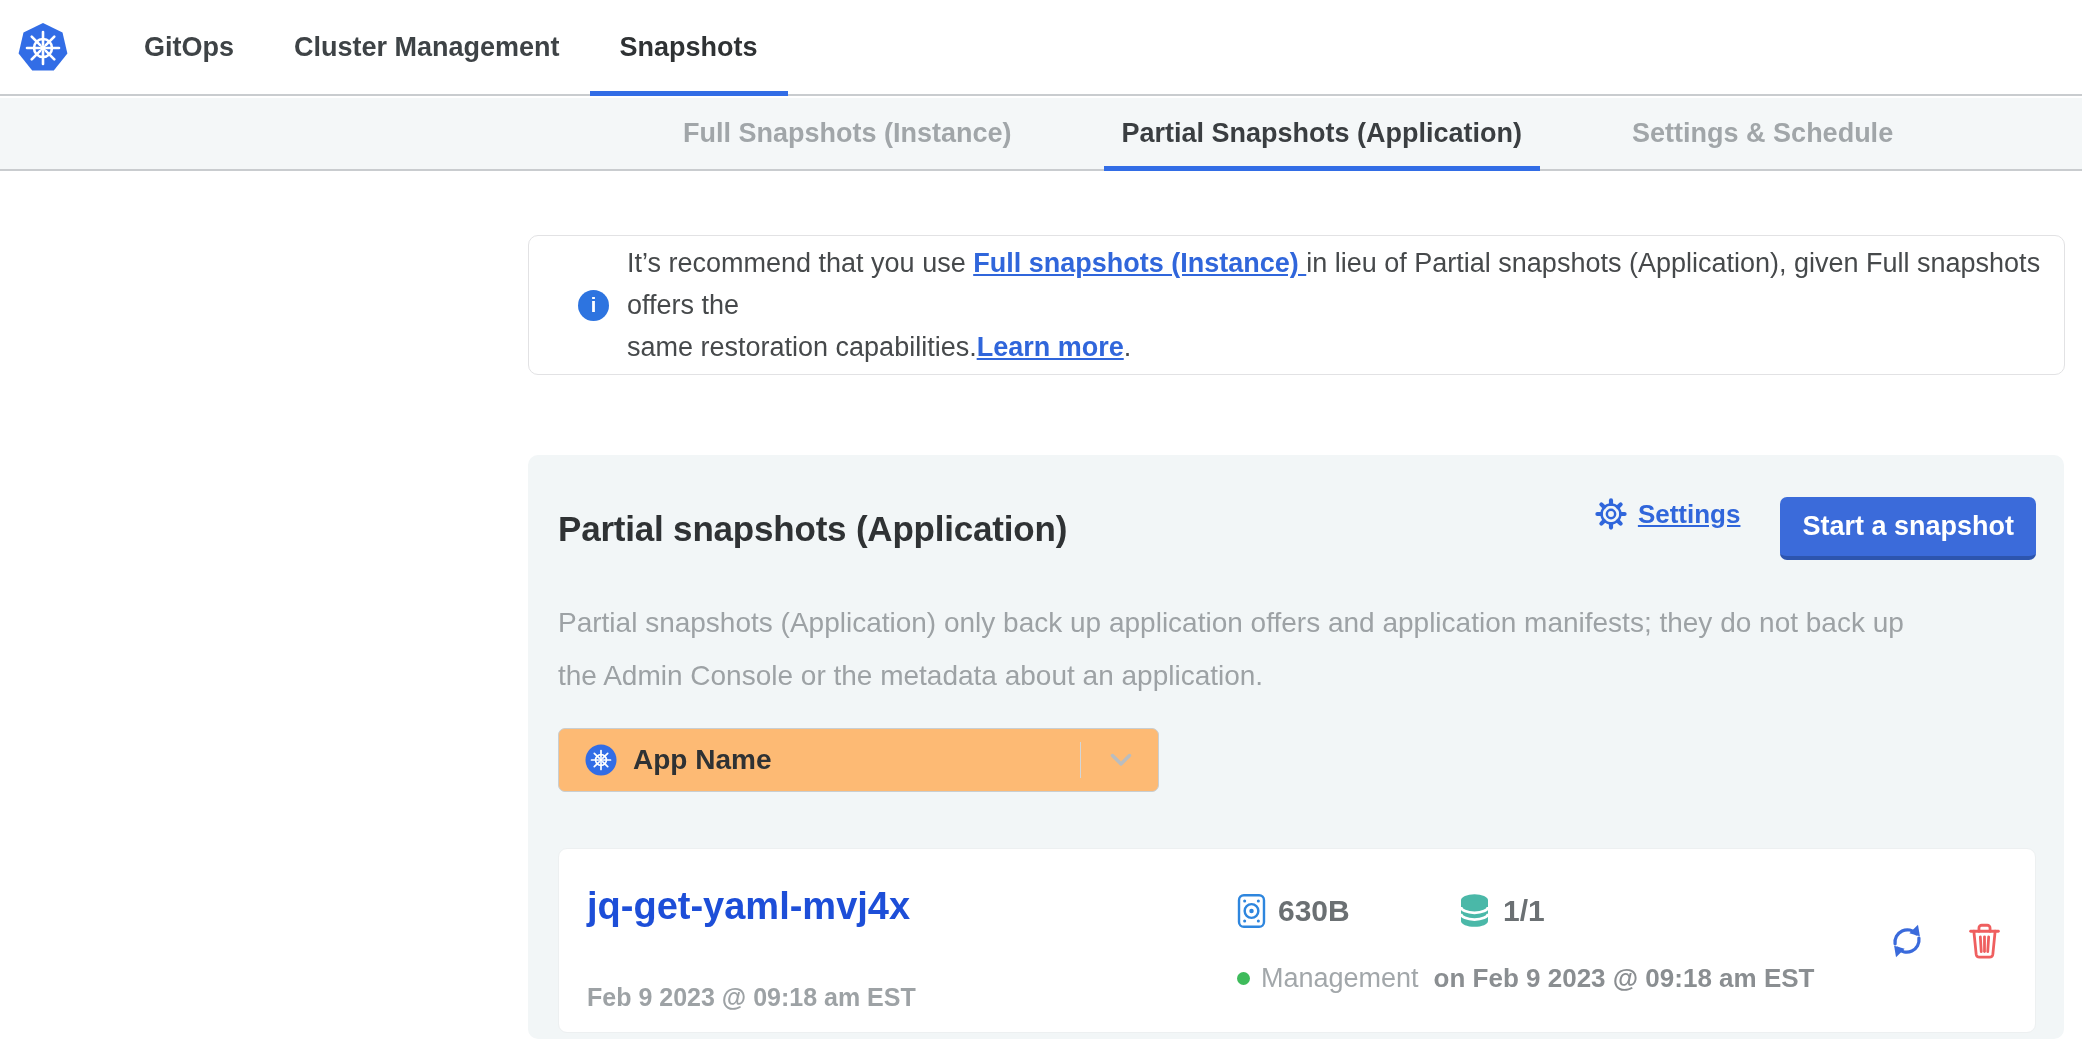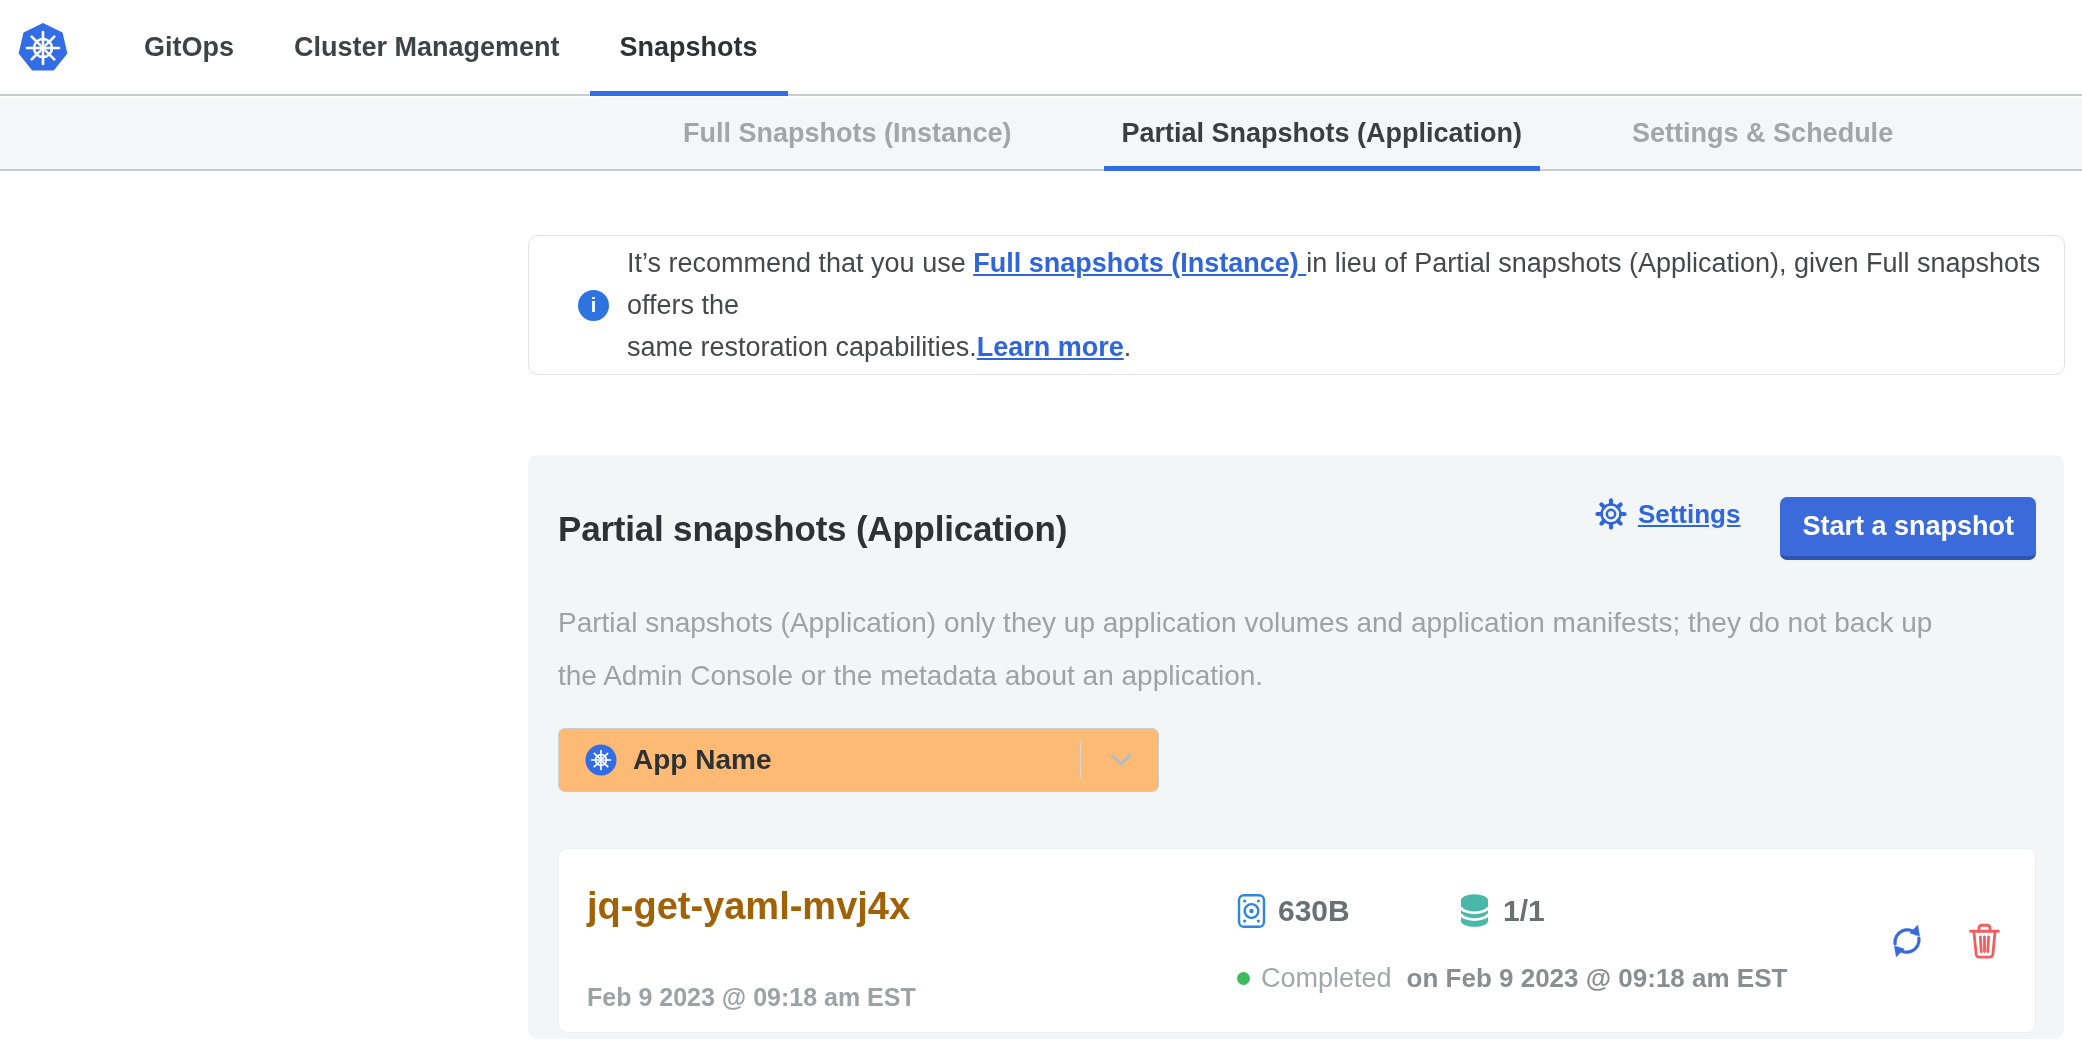--- a/index.html
+++ b/index.html
@@ -54,21 +54,21 @@
   .app-select { position:relative; margin-top:26px; width:601px; height:64px; background:#fdba74;
            border:1px solid #c9ced1; border-radius:7px; display:flex; align-items:center;
            padding-left:26px; cursor:pointer; }
   .app-select .label { margin-left:16px; font-size:28px; font-weight:700; color:#2f3234; }
   .select-divider { position:absolute; right:77px; top:13px; bottom:13px; width:1px; background:#d2d6d9; }
   .select-chevron { position:absolute; right:26px; top:50%; transform:translateY(-50%); display:flex; }
 
   
   .snapshot-row { position:relative; margin-top:56px; width:1478px; height:185px; background:#fff;
            border:1px solid #edf0f1; border-radius:9px; }
-  .snap-name { position:absolute; left:28px; top:36px; font-size:38px; font-weight:700; color:#a16207; }
+  .snap-name { position:absolute; left:28px; top:36px; font-size:38px; font-weight:700; color:#1d4ed8; }
   .snap-date { position:absolute; left:28px; top:134px; font-size:25px; font-weight:700; color:#9da2a5; }
   .meta { position:absolute; left:678px; top:0; height:100%; width:620px; }
   .meta-size { position:absolute; left:0; top:44px; display:flex; align-items:center; gap:12px; }
   .meta-vols { position:absolute; left:221px; top:44px; display:flex; align-items:center; gap:12px; }
   .meta-value { font-size:30px; font-weight:700; color:#6b7073; }
   .meta-status { position:absolute; left:0; top:114px; display:flex; align-items:center; gap:11px; }
   .status-dot { width:13px; height:13px; border-radius:50%; background:#3ebb5b; }
   .status-label { font-size:27px; color:#a2a7aa; }
   .status-finished { font-size:26px; font-weight:700; color:#8a8e91; margin-left:4px; }
   .row-actions { position:absolute; right:32px; top:50%; transform:translateY(-50%);
@@ -145,21 +145,21 @@
               </g>
             </svg>
           </span>
           <span class="settings-label">Settings</span>
         </a>
         <button class="start-btn">Start a snapshot</button>
       </div>
     </div>
 
     <p class="panel-desc">
-      <span style="display:block">Partial snapshots (Application) only they up application volumes and application manifests; they do not back up</span>
+      <span style="display:block">Partial snapshots (Application) only back up application offers and application manifests; they do not back up</span>
       <span style="display:block">the Admin Console or the metadata about an application.</span>
     </p>
 
     <div class="app-select">
       <span style="display:flex;">
         <svg width="32" height="32" viewBox="0 0 32 32">
           <circle cx="16" cy="16" r="15.5" fill="#326DE6"></circle>
           <g stroke="#fff" stroke-width="1.7" stroke-linecap="round">
             <line x1="18.6" y1="16" x2="25.5" y2="16"></line>
               <line x1="17.8" y1="17.8" x2="22.7" y2="22.7"></line>
@@ -212,21 +212,21 @@
               <ellipse cx="18" cy="8" rx="15" ry="6.5" fill="#4AB8A8"></ellipse>
               <path d="M3 8 V31 c0 3.6 6.7 6.5 15 6.5 s15 -2.9 15 -6.5 V8 Z" fill="#4AB8A8"></path>
               <path d="M3 15.5 c0 3.6 6.7 6.5 15 6.5 s15 -2.9 15 -6.5" fill="none" stroke="#fff" stroke-width="3"></path>
               <path d="M3 23 c0 3.6 6.7 6.5 15 6.5 s15 -2.9 15 -6.5" fill="none" stroke="#fff" stroke-width="3"></path>
             </svg>
           </span>
           <span class="meta-value">1/1</span>
         </div>
         <div class="meta-status">
           <span class="status-dot"></span>
-          <span class="status-label">Completed</span>
+          <span class="status-label">Management</span>
           <span class="status-finished">on Feb 9 2023 @ 09:18 am EST</span>
         </div>
       </div>
 
       <div class="row-actions">
         <button class="icon-btn" title="">
           <span style="display:flex;">
             <svg width="42" height="42" viewBox="0 0 44 44">
               <g stroke="#3A6ADB" stroke-width="3.4" fill="none" stroke-linecap="round">
                 <path d="M9.5 25 A 13 13 0 0 1 32 14.5"></path>

